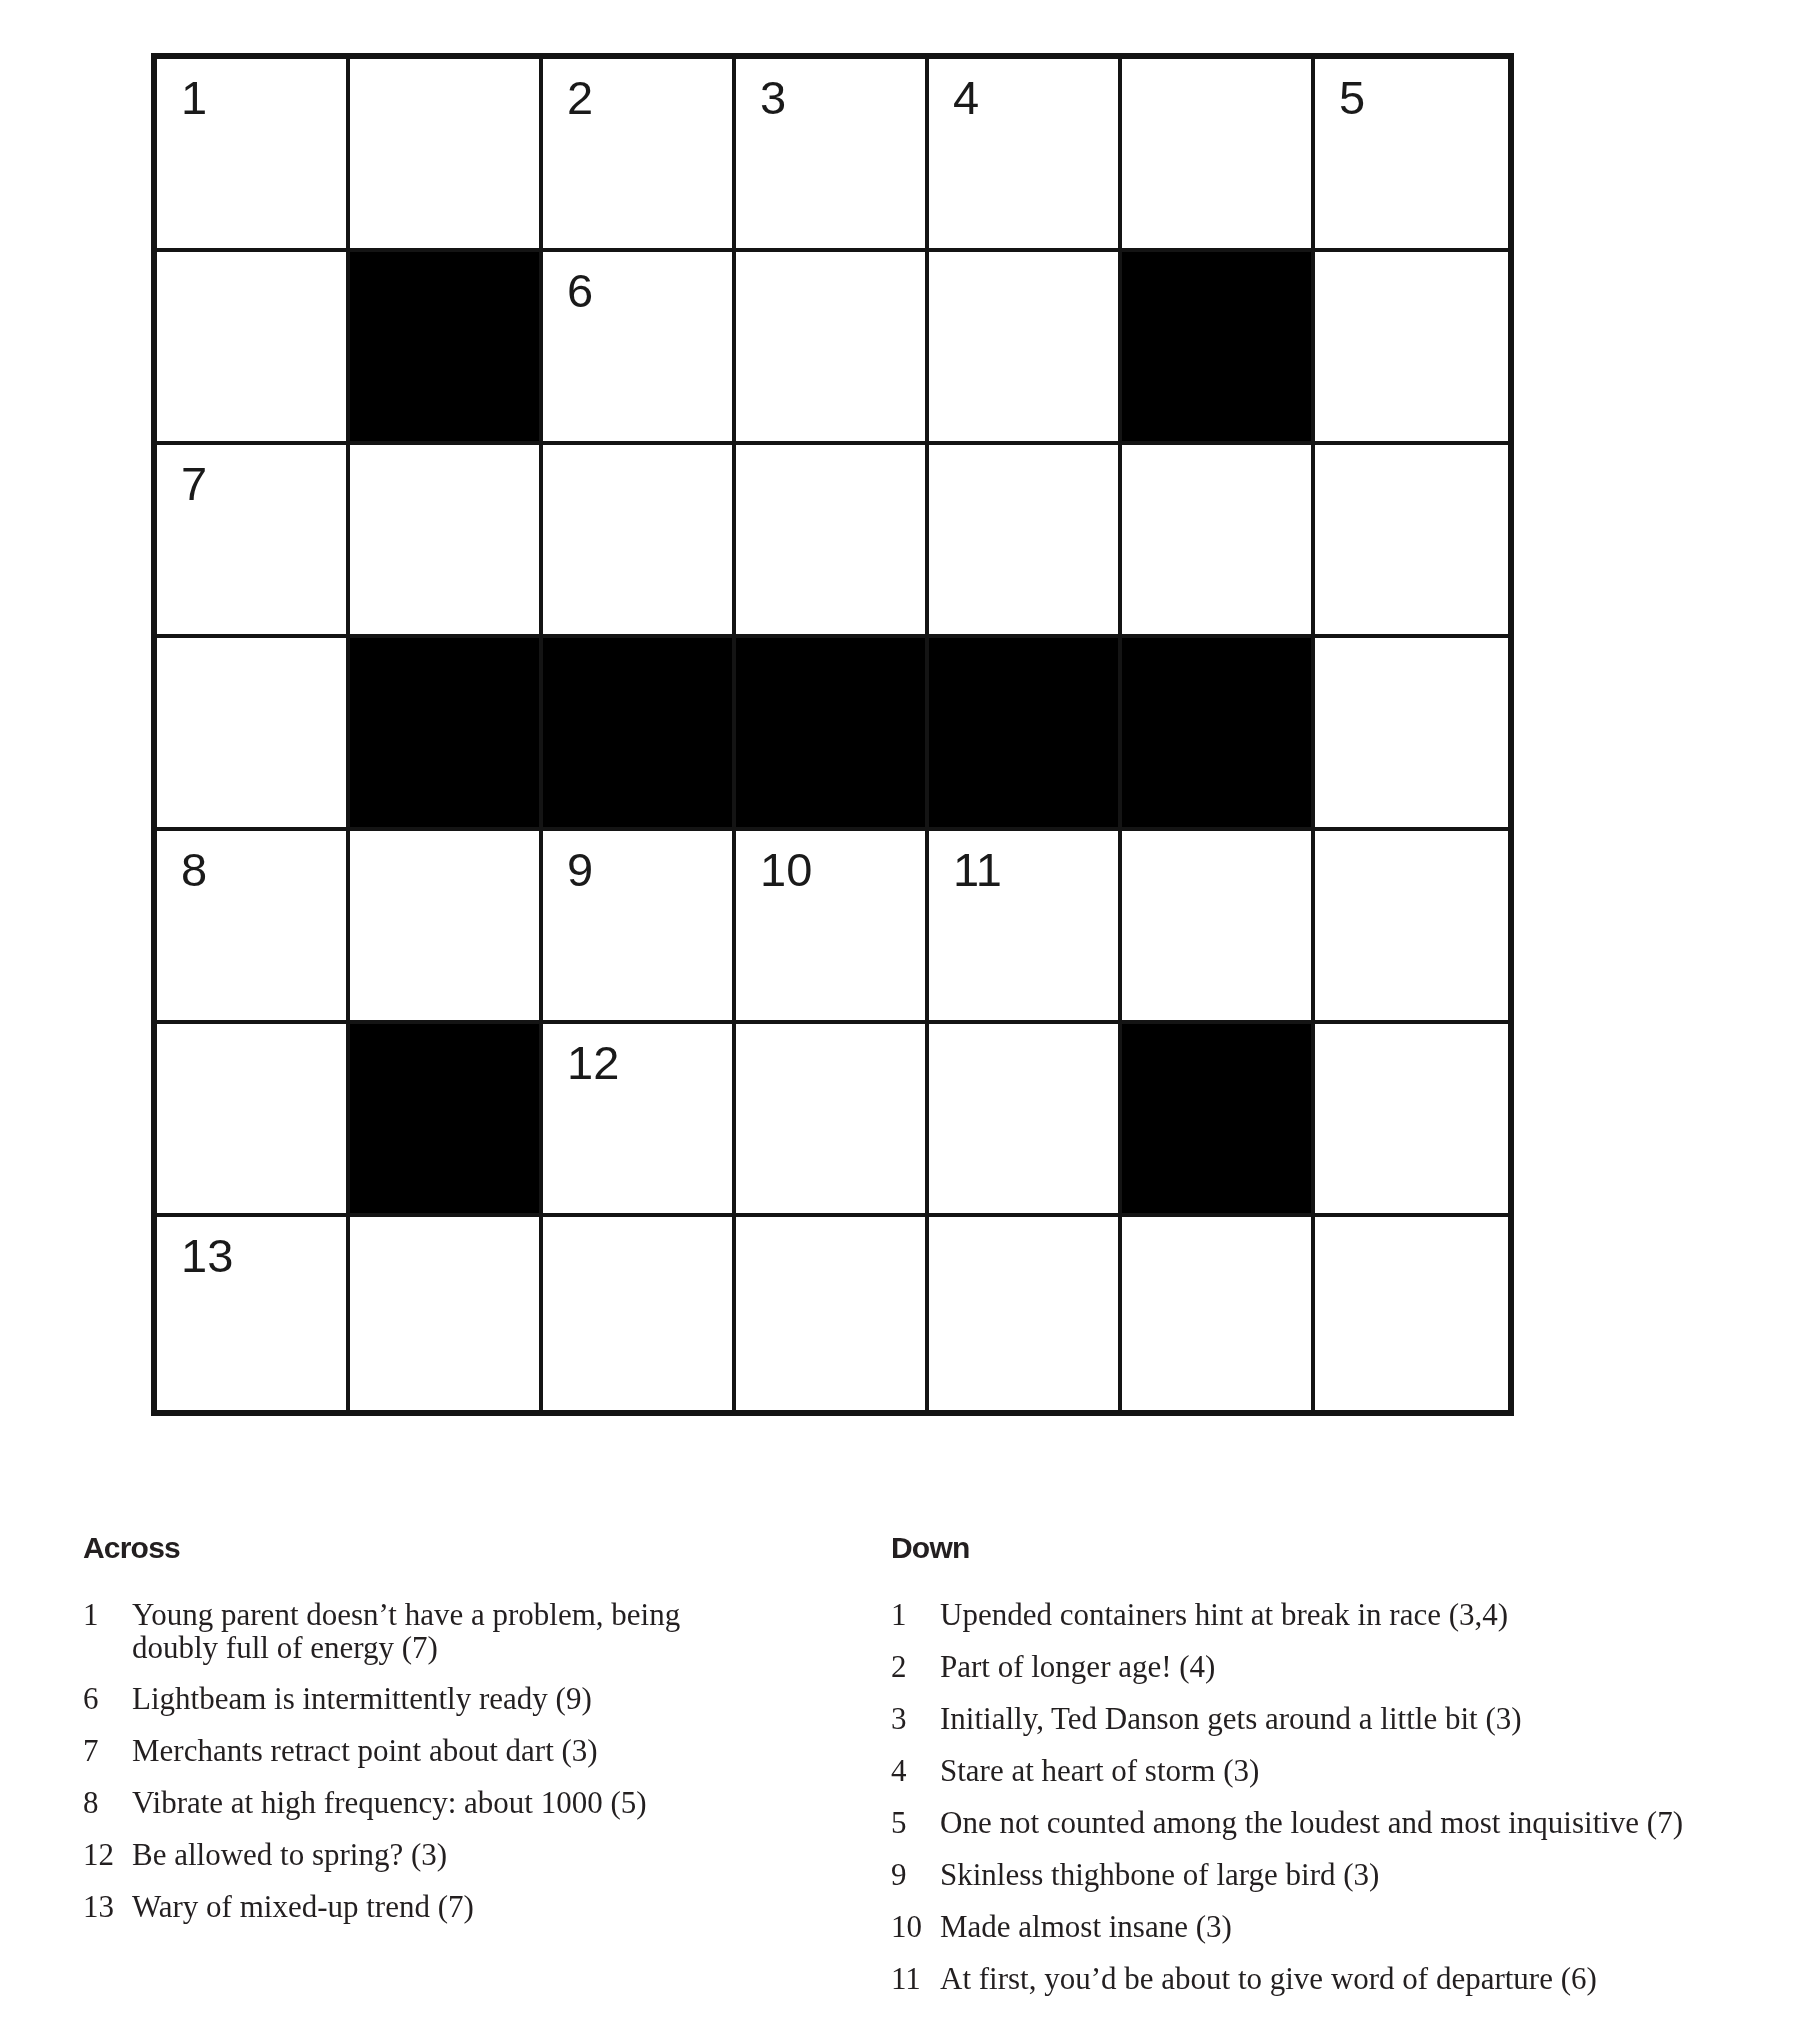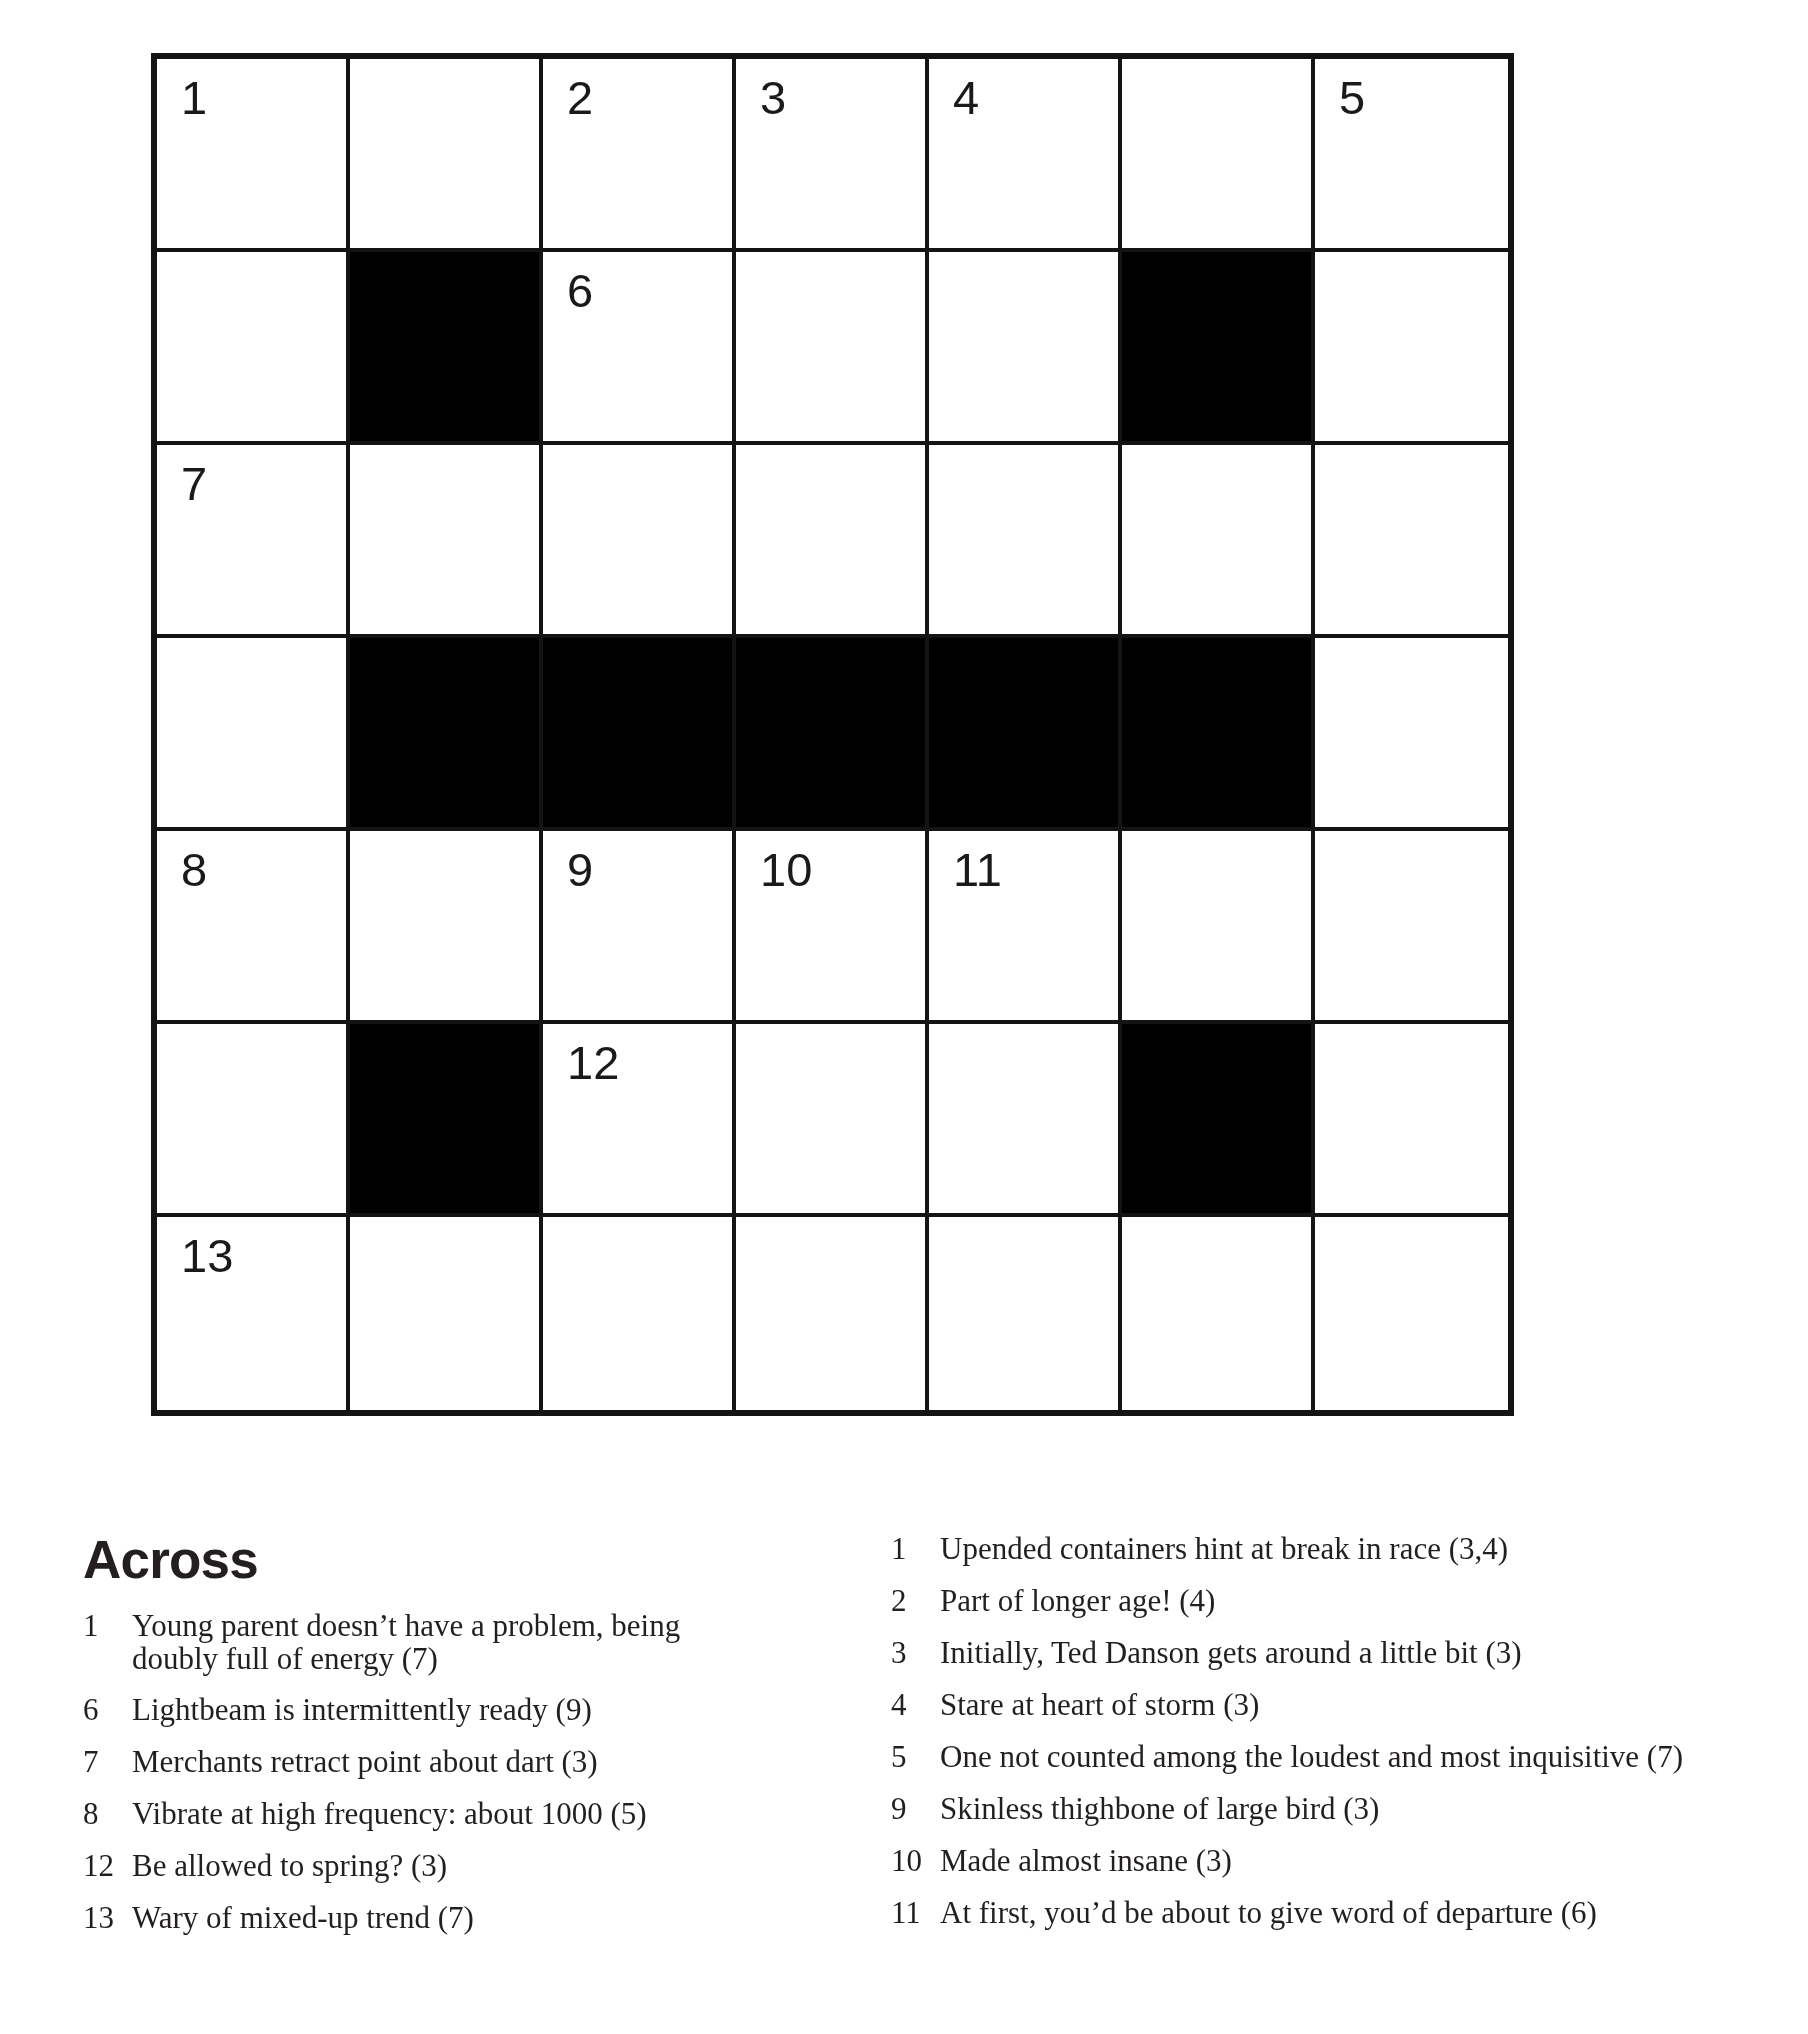--- a/index.html
+++ b/index.html
@@ -47,24 +47,24 @@
 
   
   .clues-col {
     position: absolute;
     top: 1533px;
   }
   .clues-col.across { left: 83px; width: 778px; }
   .clues-col.down   { left: 891px; width: 917px; }
 
   .clues-heading {
-    margin: 0 0 24px 0;
+    margin: 0 0 36px 0;
     font-family: "Liberation Sans", sans-serif;
     font-weight: 700;
-    font-size: 53px;
+    font-size: 30px;
     line-height: 1;
     letter-spacing: -0.8px;
     color: #231f20;
   }
   .clue {
     display: flex;
     align-items: flex-start;
     margin-bottom: 19.4px;
     font-family: "Liberation Serif", serif;
     font-size: 31px;
@@ -185,20 +185,21 @@
         <span class="clue-text">Be allowed to spring? (3)</span>
       </div>
       <div class="clue">
         <span class="clue-num">13</span>
         <span class="clue-text">Wary of mixed-up trend (7)</span>
       </div>
     </div>
 </div>
 
 <div class="clues-col down">
+  <h2 class="clues-heading">Down</h2>
   <div>
       <div class="clue">
         <span class="clue-num">1</span>
         <span class="clue-text">Upended containers hint at break in race (3,4)</span>
       </div>
       <div class="clue">
         <span class="clue-num">2</span>
         <span class="clue-text">Part of longer age! (4)</span>
       </div>
       <div class="clue">

